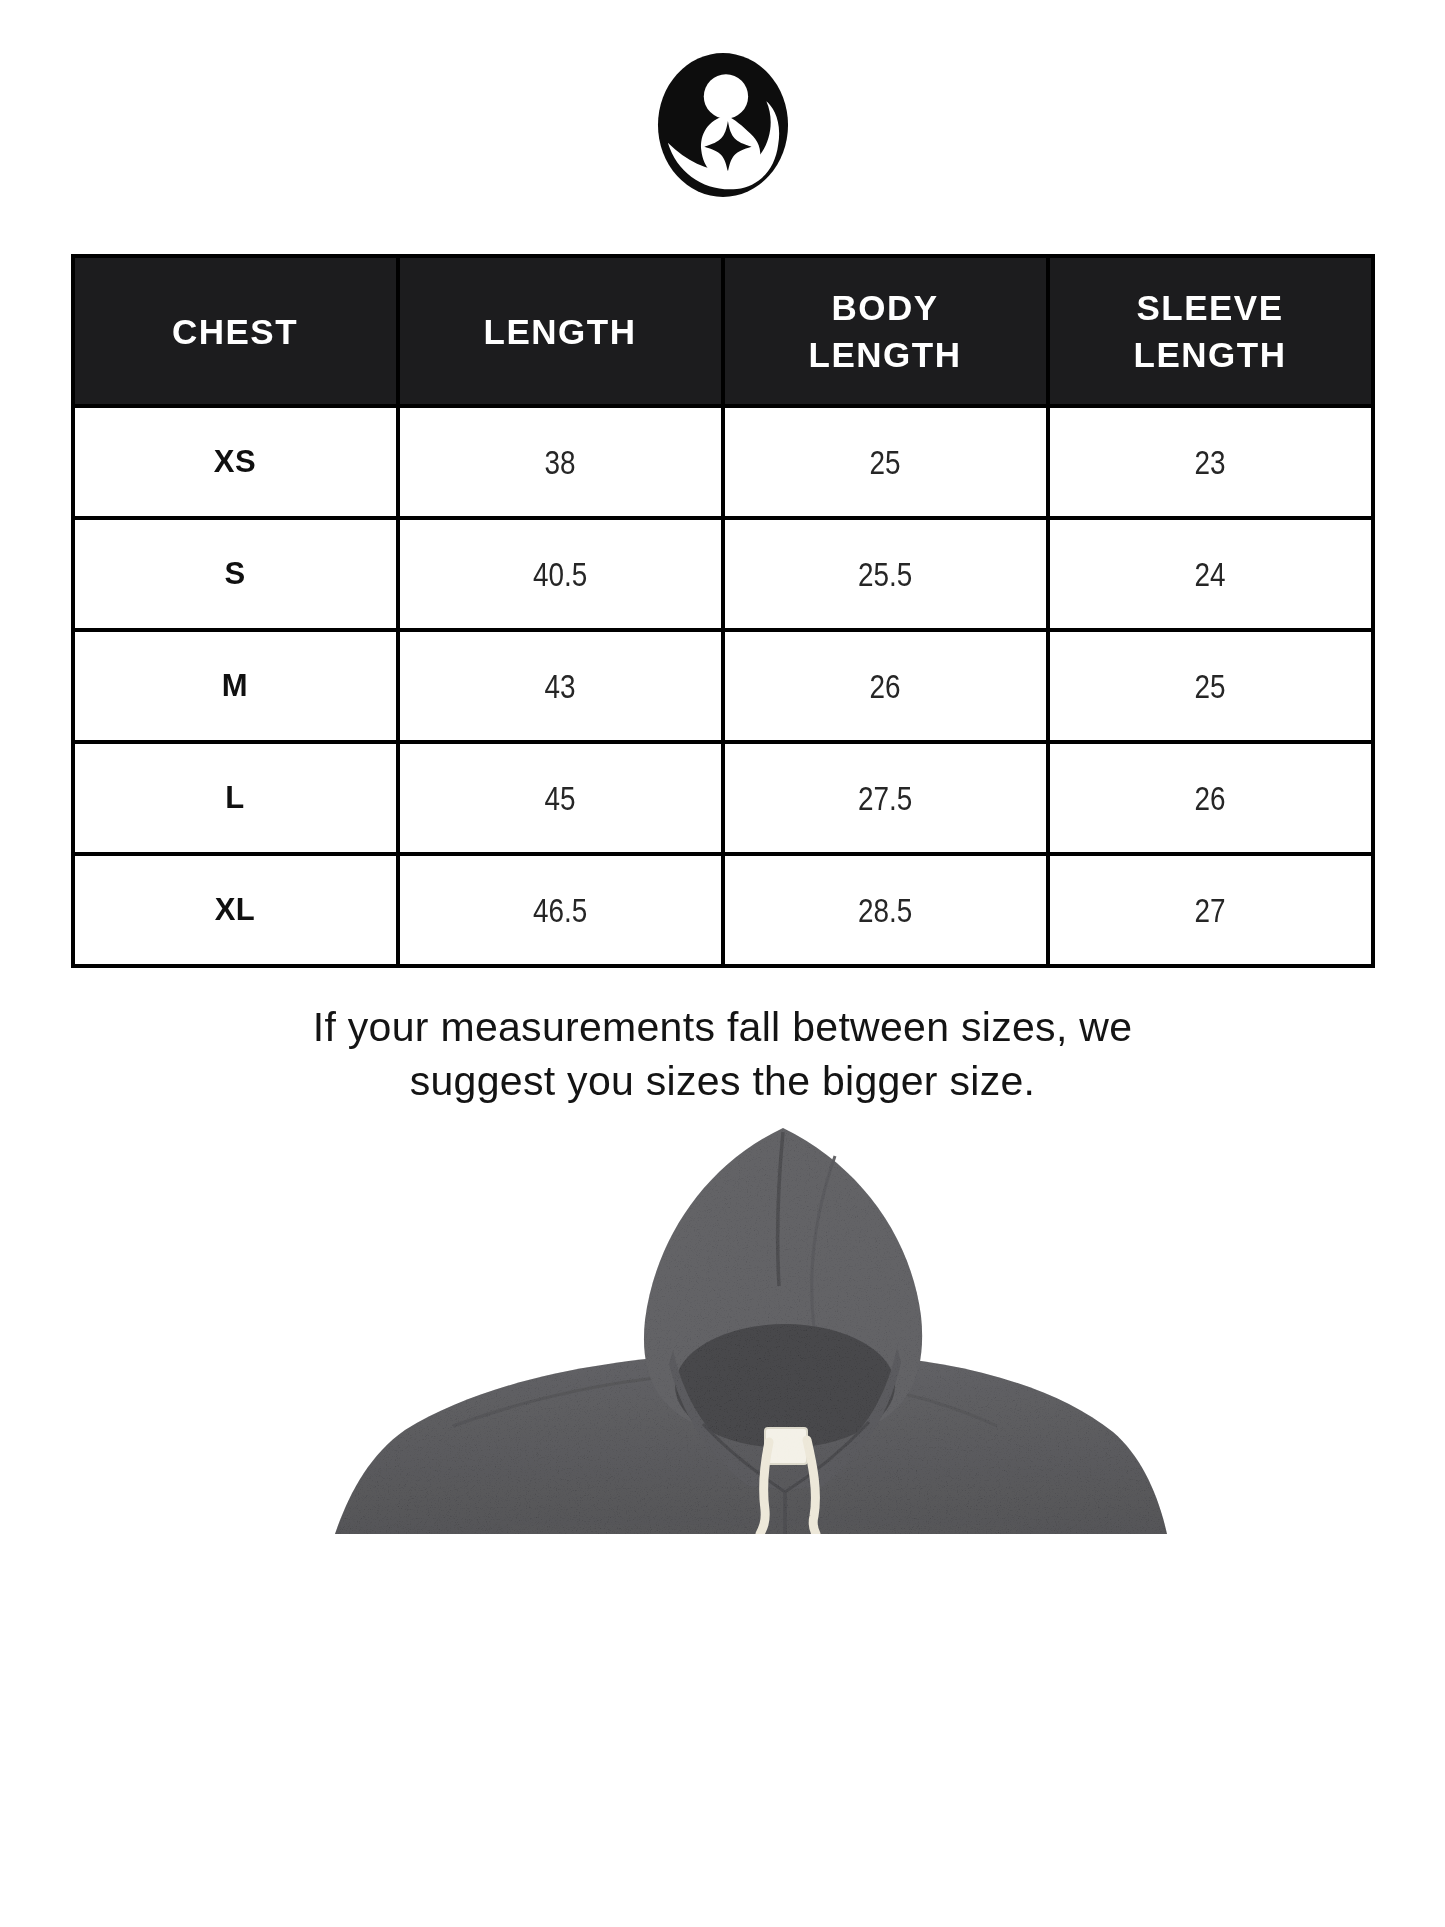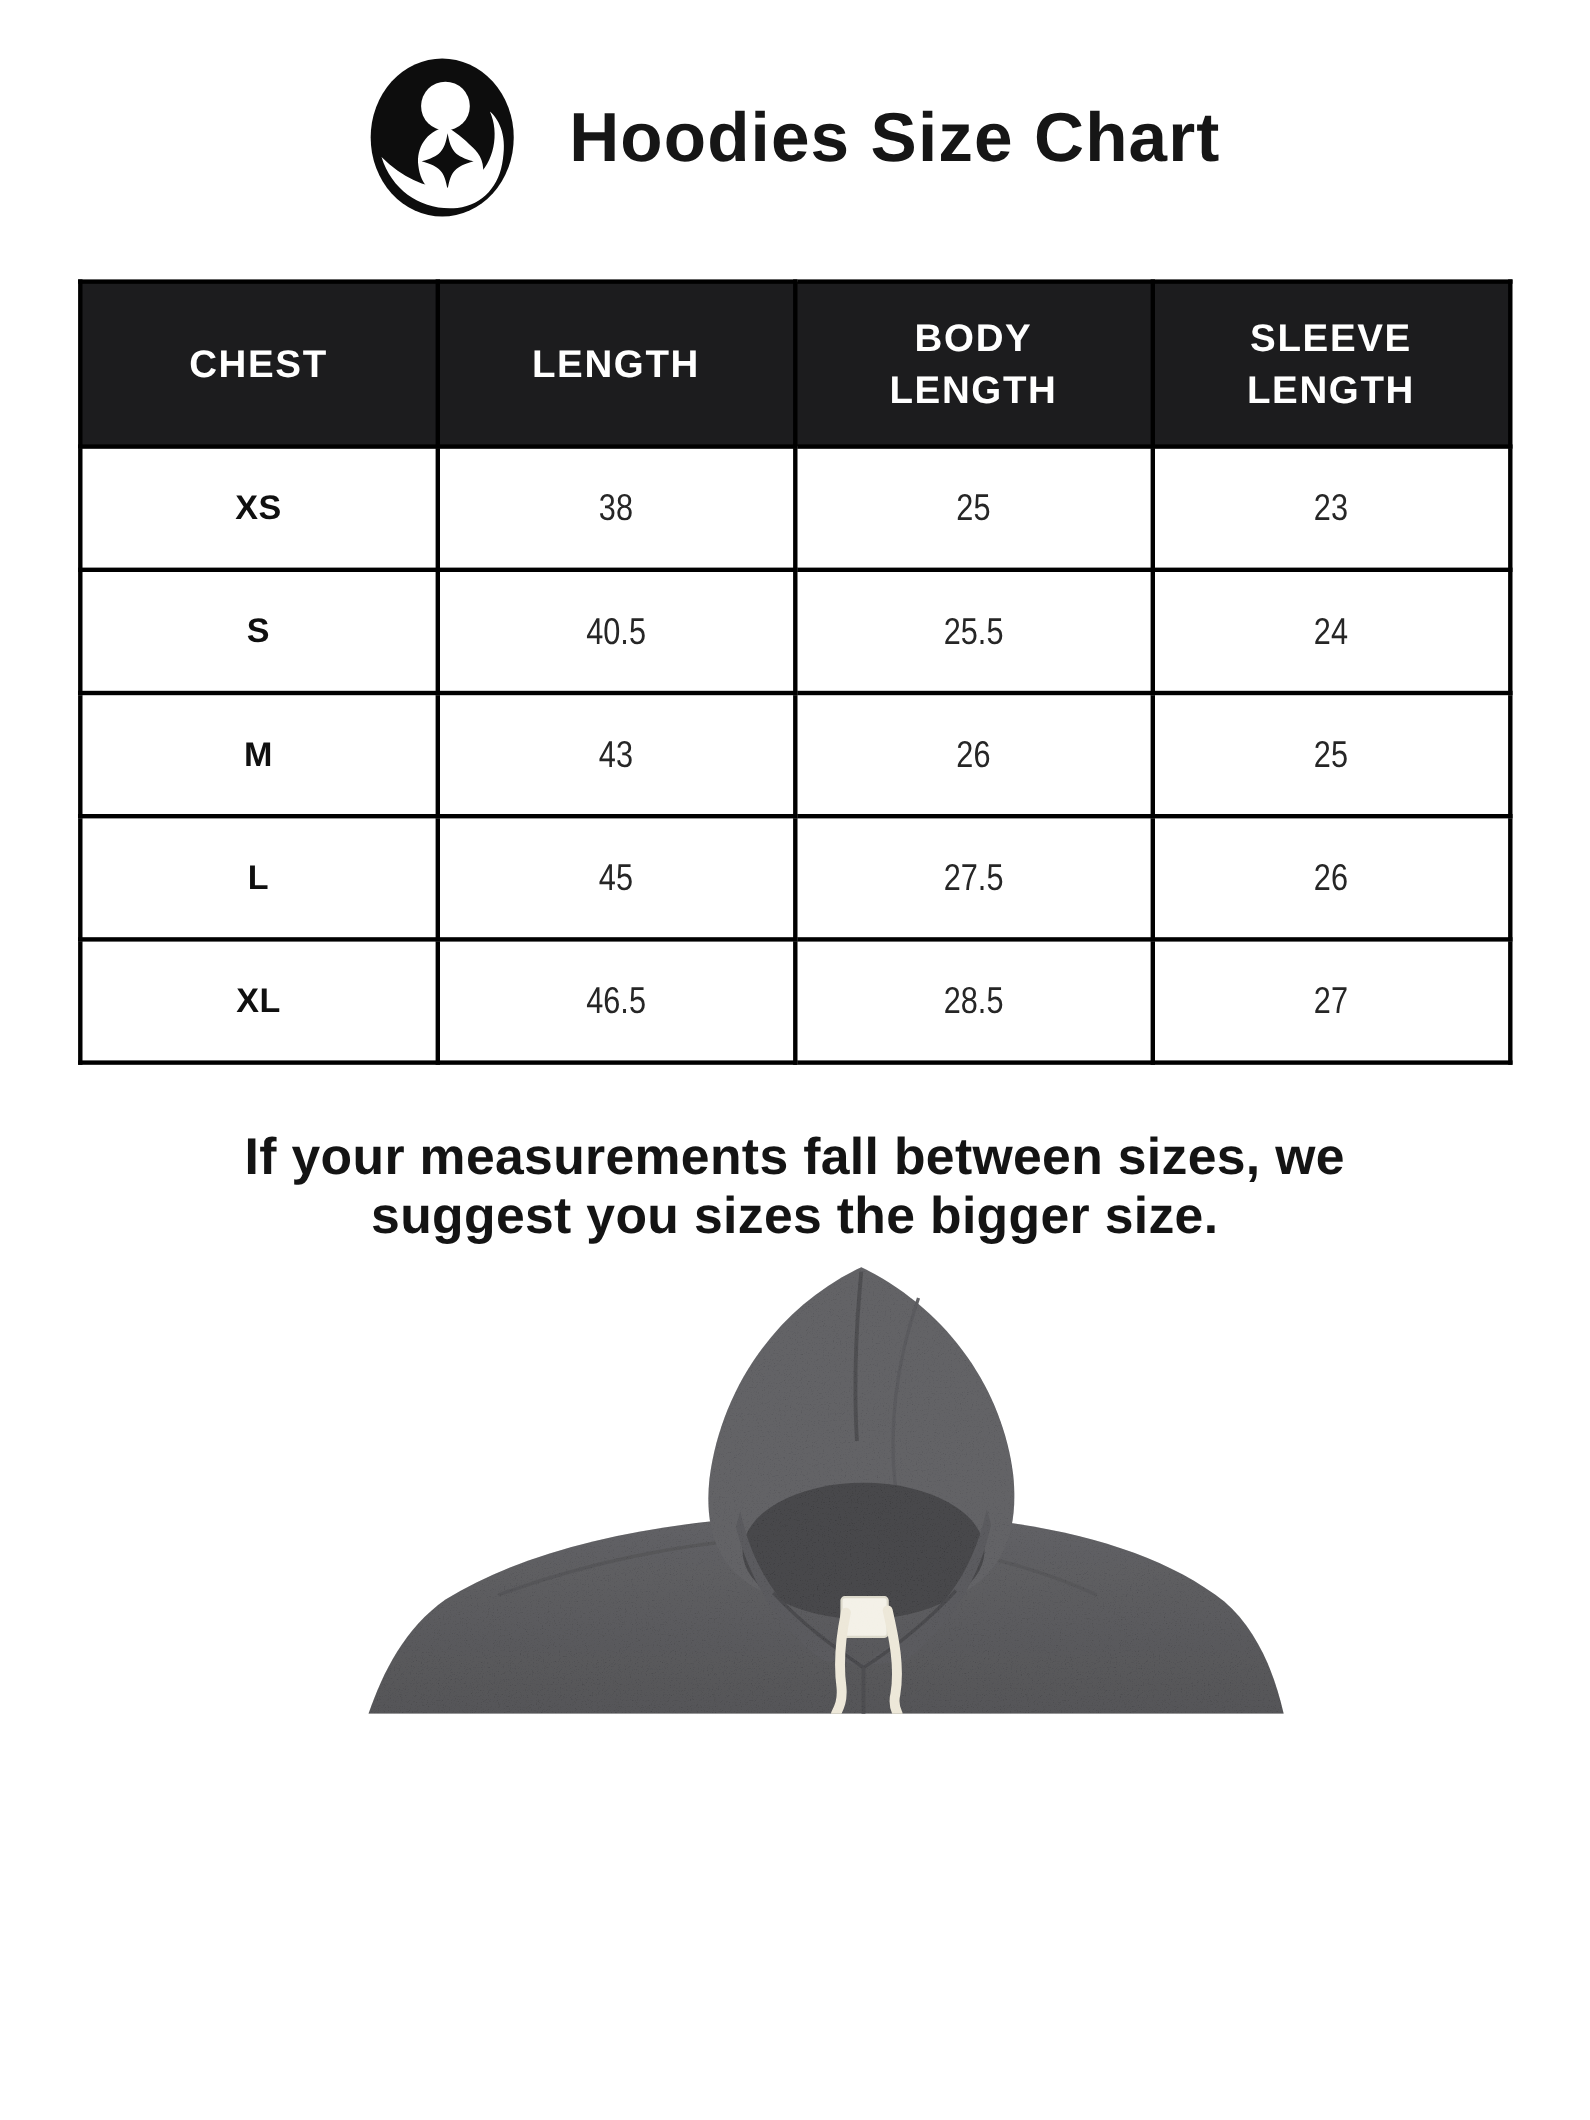--- a/index.html
+++ b/index.html
@@ -39,39 +39,38 @@
   table.size-chart td{
     height:112px;border:4px solid var(--border);background:#ffffff;
     text-align:center;vertical-align:middle;
   }
   .size-label{font-size:31px;font-weight:700;color:#101010;letter-spacing:.5px;margin-top:19px;}
   .num{
     font-size:34px;font-weight:400;color:var(--cell);
     display:inline-block;transform:scaleX(.82);transform-origin:center;
   }
   .note{
-    margin-top:56px;text-align:center;
-    font-size:47px;font-weight:700;line-height:54px;letter-spacing:.3px;color:var(--note);
+    margin-top:32px;text-align:center;
+    font-size:41px;font-weight:400;line-height:54px;letter-spacing:.3px;color:var(--note);
   }
   .hoodie-wrap{margin-top:16px;display:flex;justify-content:center;}
 </style>
 </head>
 <body>
 
 <div class="page">
 
   <header class="brand-row">
     <svg class="logo" viewBox="0 0 136 148" aria-hidden="true">
       <ellipse cx="68" cy="74" rx="66" ry="73" fill="#0d0d0d"></ellipse>
       <circle cx="71" cy="45" r="22.5" fill="#ffffff"></circle>
       <path d="M71 64 C 53 69 44 83 46 100 C 48 118 60 129 74 130 C 89 131 101 123 105 111 C 108 99 103 89 96 83 C 88 75 80 68 71 64 Z" fill="#ffffff"></path>
       <path d="M73 70 C 76 87 80 91 97 96 C 80 101 76 105 73 122 C 70 105 66 101 49 96 C 66 91 70 87 73 70 Z" fill="#0d0d0d"></path>
       <path d="M12 92 C 22 124 50 142 82 139 C 106 136 121 118 124 94 C 128 70 119 56 112 50 C 121 70 116 97 99 111 C 78 128 42 122 12 92 Z" fill="#ffffff"></path>
     </svg>
-    <h1 class="page-title">Hoodies Size Chart</h1>
   </header>
 
   <table class="size-chart">
     <thead>
       <tr>
         <th>CHEST</th>
         <th>LENGTH</th>
         <th>BODY
 LENGTH</th>
         <th>SLEEVE

